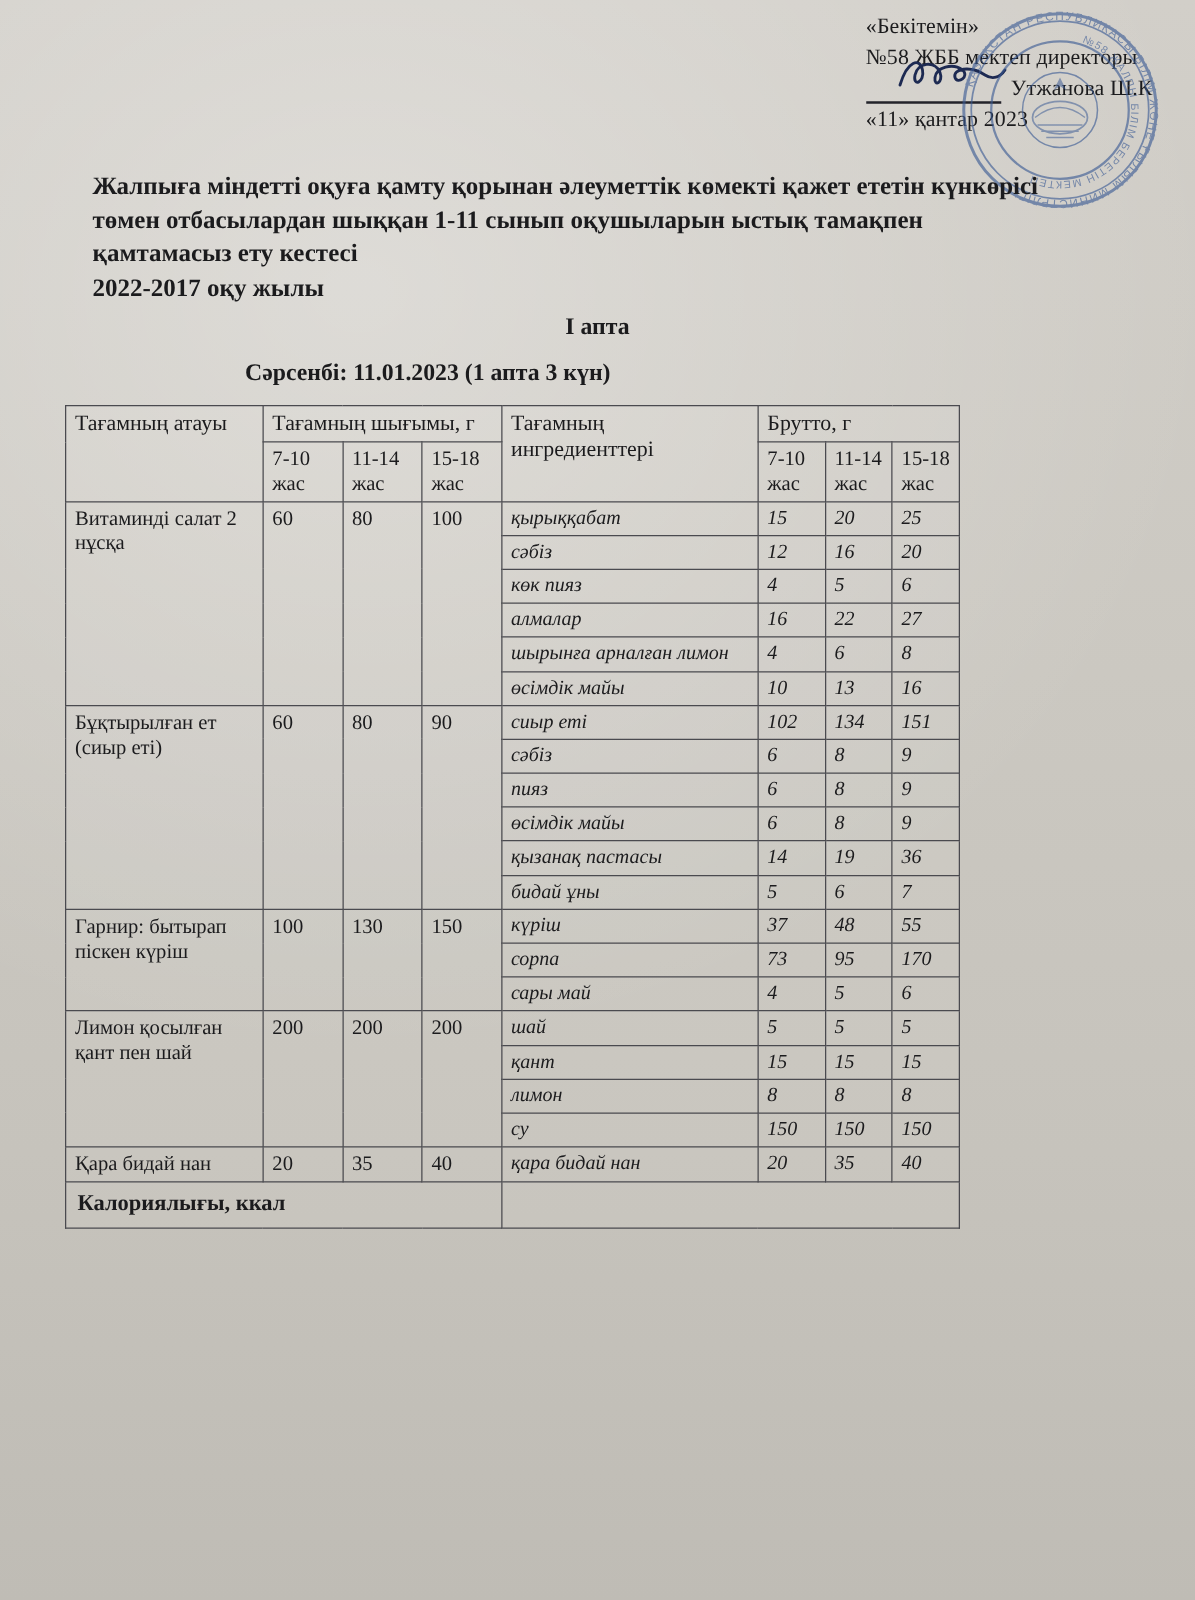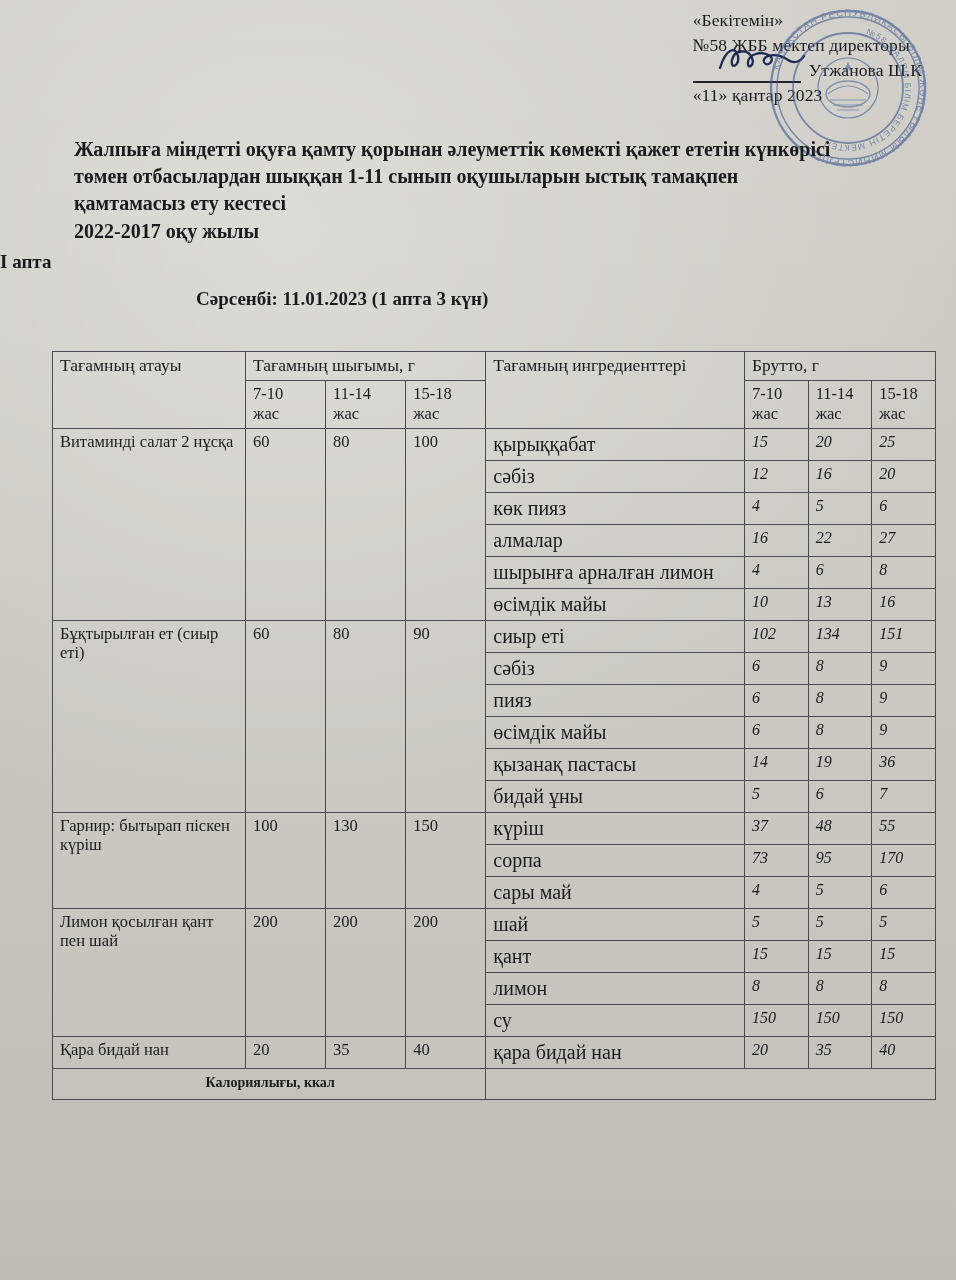--- a/index.html
+++ b/index.html
@@ -56,31 +56,31 @@
     position:absolute;top:136px;left:0;right:0;
     text-align:left;
     font-weight:bold;
     font-size:20px;
     line-height:1.36;
     padding:0 74px;
   }
   .title .l{display:block;white-space:nowrap;}
   .week{
     position:absolute;top:251px;left:0;right:0;
-    font-weight:bold;font-size:19px;
+    text-align:center;font-weight:bold;font-size:19px;
   }
   .daydate{
     position:absolute;top:288px;left:156px;
     font-weight:bold;font-size:19px;margin-left:40px;
   }
 
   
   table.menu{
-    position:absolute;top:351px;left:52px;
-    width:884px;
+    position:absolute;top:324px;left:52px;
+    width:716px;
     border-collapse:collapse;
     font-size:16.5px;
     background:rgba(255,255,255,.055);
   }
   table.menu td, table.menu th{
     border:1.4px solid #4a4a4f;
     padding:3px 6px 4px 7px;
     vertical-align:top;
     text-align:left;
     font-weight:normal;
@@ -94,24 +94,24 @@
   }
   th.sub{
     font-weight:bold;
     font-size:16.5px;
     line-height:1.18;
     padding-top:4px;
   }
   th.sub .two{display:block;}
   td.num{ text-align:left; }
   td.dish{ font-size:16.5px; line-height:1.22; padding-top:5px;}
-  td.ing{ font-size:20px; padding-top:3px; padding-bottom:3px;}
+  td.ing{ font-size:16px; padding-top:3px; padding-bottom:3px;font-style:italic;}
   td.val{ font-size:16px; padding-top:3px; padding-bottom:3px;font-style:italic;}
   tr.cal td{
-    font-weight:bold;font-size:14px;padding:6px 7px 8px 9px;text-align:center;
+    font-weight:bold;font-size:18px;padding:6px 7px 8px 9px;
   }
   
   col.c-dish{width:188px;}
   col.c-out{width:78px;}
   col.c-ingr{width:252px;}
   col.c-br{width:62px;}
 </style>
 </head>
 <body>
 

